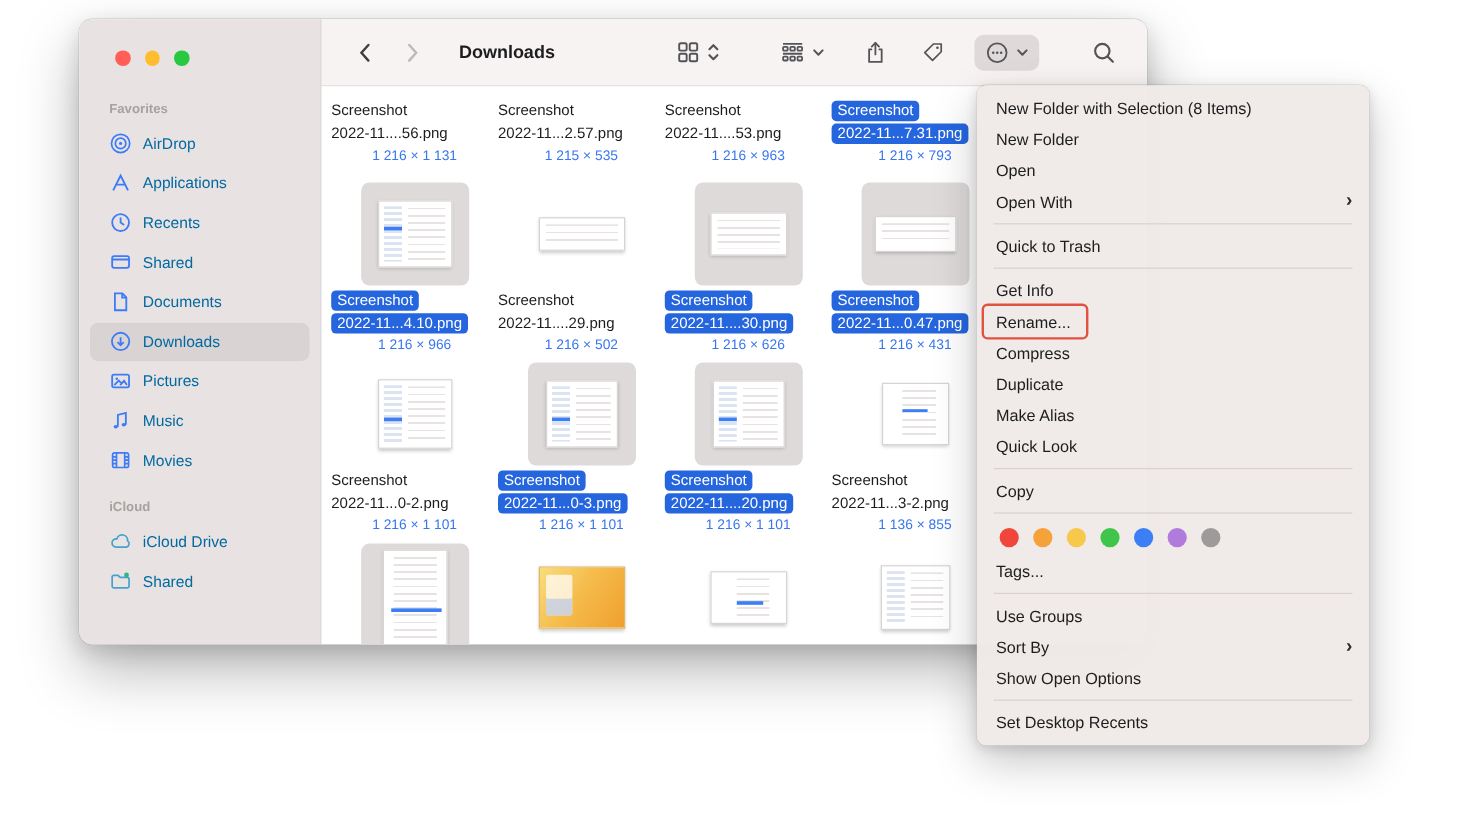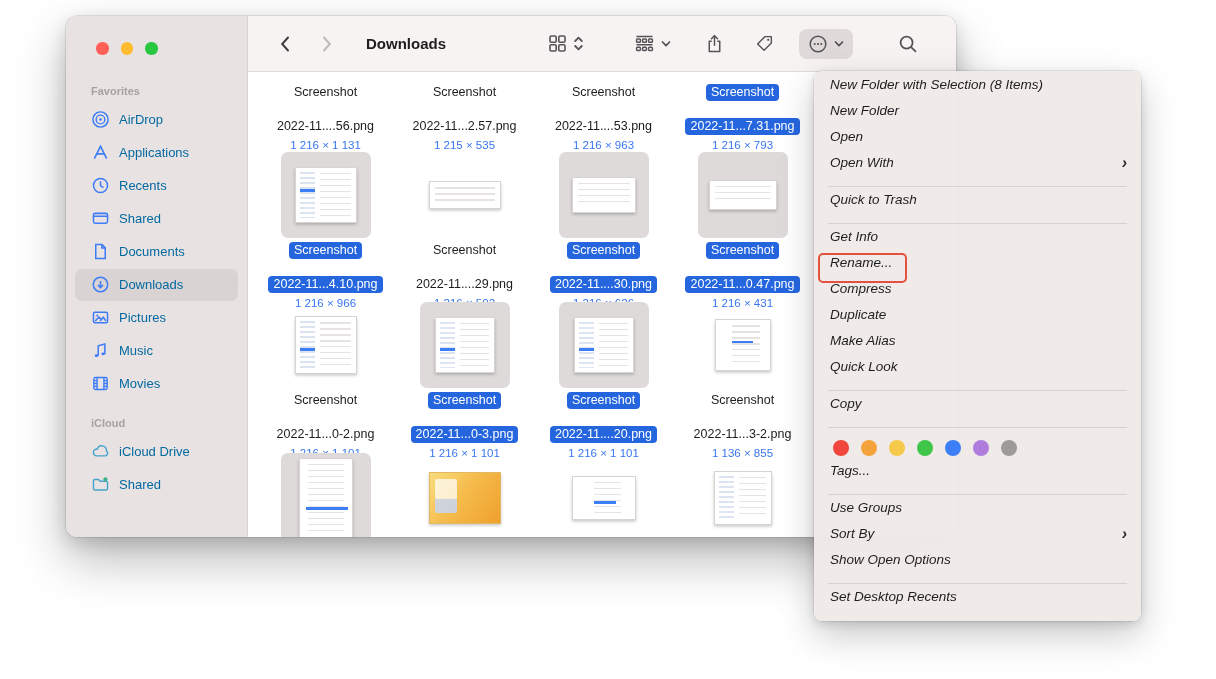--- a/index.html
+++ b/index.html
@@ -5,21 +5,21 @@
   * { margin:0; padding:0; box-sizing:border-box; }
   html,body { width:1216px; height:679px; background:#ffffff; overflow:hidden;
     font-family:"Liberation Sans","DejaVu Sans",sans-serif; -webkit-font-smoothing:antialiased; }
 
   
   .window { position:absolute; left:66px; top:16px; width:890px; height:521px;
     border-radius:11px; background:#fff; display:flex; overflow:hidden;
     box-shadow:0 0 0 0.5px rgba(0,0,0,.18), 0 22px 50px rgba(0,0,0,.28), 0 6px 18px rgba(0,0,0,.14); z-index:1; }
 
   
-  .sidebar { width:182px; background:#E8E3E2; border-right:1px solid #D9D4D3; flex:none; padding-top:26px; }
+  .sidebar { width:202px; background:#E8E3E2; border-right:1px solid #D9D4D3; flex:none; padding-top:26px; }
   .lights { display:flex; gap:12px; padding-left:30px; margin-bottom:30px; }
   .light { width:12.5px; height:12.5px; border-radius:50%; }
   .sb-header { font-size:11px; font-weight:700; color:#A7A19F; padding-left:25px; margin-bottom:7px; }
   .sb-item { height:32px; margin:0 9px 1px; border-radius:7px; display:flex; align-items:center; gap:9px; padding-left:15px;
     font-size:13px; color:#0369a1; cursor:default; }
   .sb-item.sel { background:#D9D4D3; }
   .sb-icon { width:20px; height:20px; color:#3D7BF7; flex:none; display:flex; align-items:center; justify-content:center; }
   .sb-icon.cyan { color:#44A3CC; }
   .sb-gap { height:16px; }
 
@@ -45,31 +45,31 @@
     background:repeating-linear-gradient(to bottom,#E6E3E2 0 1.5px,transparent 1.5px 6px); }
   .mini.f .lines { left:24px; }
   .mini.f .side { position:absolute; left:4px; top:4px; bottom:4px; width:15px;
     background:repeating-linear-gradient(to bottom,#DCE4F2 0 2px,transparent 2px 5px); }
   .mini.f .hl, .mini.m .hl { position:absolute; left:4px; width:15px; height:3px; background:#3C7EF5; top:55%; }
   .mini.m .lines { left:30%; right:10px; }
   .mini.m .hl { left:30%; width:40%; }
   .mini.c { background:linear-gradient(125deg,#F8DD7E 0%,#F5BC4C 45%,#EFA02D 100%); border-color:#E2B865; }
   .mini.c .menu-mini { position:absolute; left:5px; top:6px; bottom:10px; width:22px; background:rgba(255,255,255,.72); border-radius:2px;
     box-shadow:inset 0 -14px 0 rgba(120,160,240,.35); }
-  .name { display:flex; flex-direction:column; align-items:center; gap:17px;
+  .name { display:flex; flex-direction:column; align-items:flex-start; gap:2px;
     font-size:12.5px; line-height:17px; color:#1C1C1E; }
   .tile.sel .name span { background:#2566DF; color:#fff; border-radius:4px; padding:0 5px; }
   .dims { margin-top:4px; font-size:11.5px; color:#3876F0; }
 
   
   .menu { position:absolute; left:814px; top:71px; width:327px; z-index:50;
     background:rgba(240,233,231,.97); border-radius:8px; padding:6px 0;
     box-shadow:0 0 0 0.5px rgba(0,0,0,.15), 0 14px 36px rgba(0,0,0,.22), 0 3px 10px rgba(0,0,0,.12);
     font-size:13.5px; color:#1D1D1F; }
-  .mi { height:26px; display:flex; padding:0 14px 0 16px; cursor:default; position:relative;font-style:italic; }
+  .mi { height:26px; display:flex; align-items:center; padding:0 14px 0 16px; cursor:default; position:relative; }
   .mi .sub { margin-left:auto; font-weight:700; font-size:16px; color:#2A2A2C; line-height:1; }
   .msep { height:1px; background:#D8D1CF; margin:5px 14px; }
   .red-box { position:absolute; left:4px; top:-2px; width:89px; height:30px;
     border:2px solid #E25241; border-radius:5px; pointer-events:none; }
   .tagdots { height:30px; display:flex; align-items:center; gap:12px; padding-left:19px; }
   .dot { width:16px; height:16px; border-radius:50%; }
 
   svg { display:block; }
 </style>
 </head>

